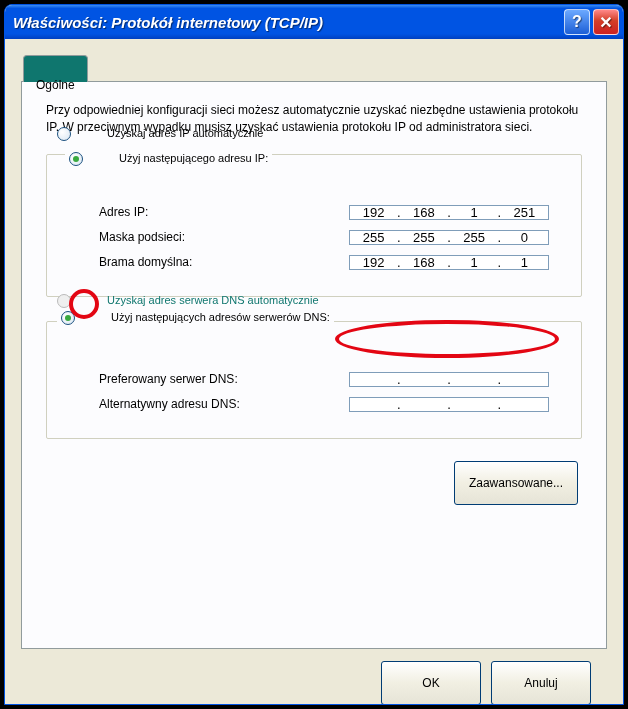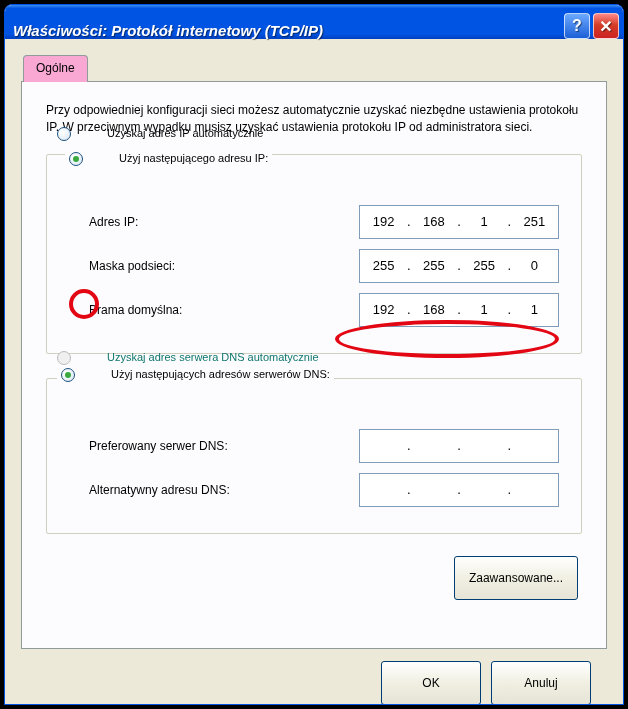--- a/index.html
+++ b/index.html
@@ -22,21 +22,21 @@
     background: #ece9d8;
     border: 1px solid #0054e3;
     border-radius: 8px 8px 0 0;
     overflow: hidden;
   }
   .titlebar {
     height: 34px;
     background: linear-gradient(to bottom,
       #3c8cf0 0%, #0054e3 10%, #0054e3 85%, #0040c0 100%);
     display: flex;
-    align-items: flex-end;
+    align-items: center;
     padding: 0 4px 0 8px;
     color: #fff;
     font-weight: bold;
     font-size: 15px;
     font-style: italic;
     text-shadow: 1px 1px 1px rgba(0,0,0,.5);
   }
   .titlebar .title { flex: 1; }
   .tb-btn {
     width: 26px;
@@ -65,22 +65,22 @@
   }
   .tab-strip {
     position: relative;
     height: 26px;
   }
   .tab {
     position: absolute;
     left: 2px;
     top: 0;
     height: 27px;
-    padding: 5px 12px 0 12px;
-    background: #f9a8d4;
+    padding: 22px 12px 0 12px;
+    background: #0f766e;
     border: 1px solid #919b9c;
     border-bottom: none;
     border-radius: 4px 4px 0 0;
     font-size: 12px;
     color: #000;
     z-index: 2;
   }
   .tab-panel {
     background: #fcfcfe;
     border: 1px solid #919b9c;
@@ -134,30 +134,30 @@
   .fieldset .legend-row {
     position: absolute;
     top: -11px;
     left: 10px;
     background: #fcfcfe;
     padding: 0 4px;
   }
   .field-row {
     display: flex;
     align-items: center;
-    margin: 10px 4px;
+    margin: 10px 14px;
     justify-content: flex-end;
   }
   .field-row .label {
     flex: 1;
     font-size: 12px;
   }
   .ip-box {
     width: 200px;
-    height: 34px;
+    height: 15px;
     background: #fff;
     border: 1px solid #7f9db9;
     display: flex;
     align-items: center;
     justify-content: space-around;
     font-size: 13px;
     padding: 0 4px;
     position: relative;
   }
   .ip-box .oct { width: 34px; text-align: center; }

